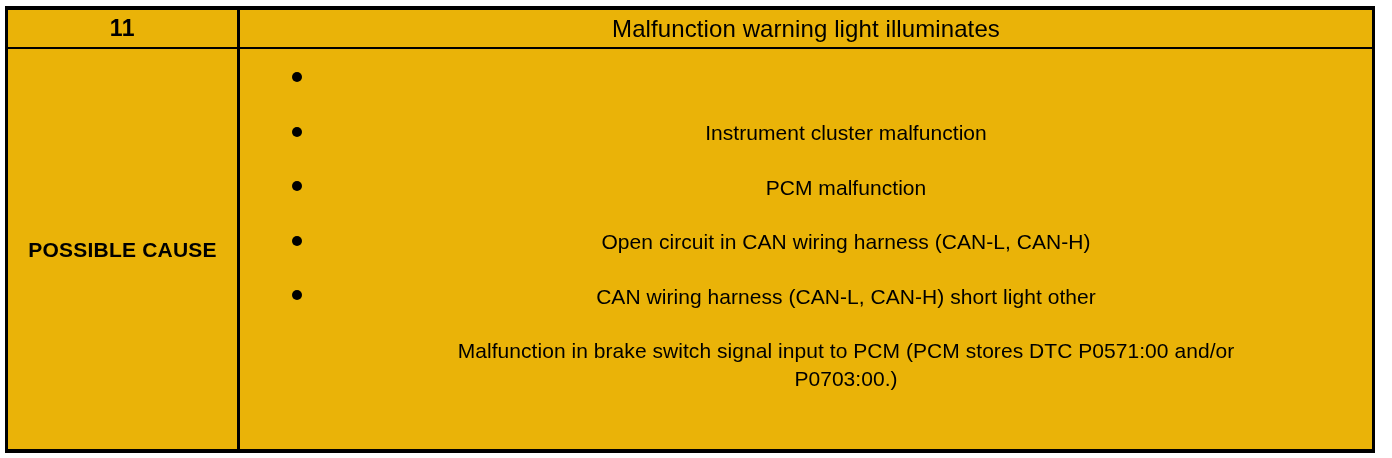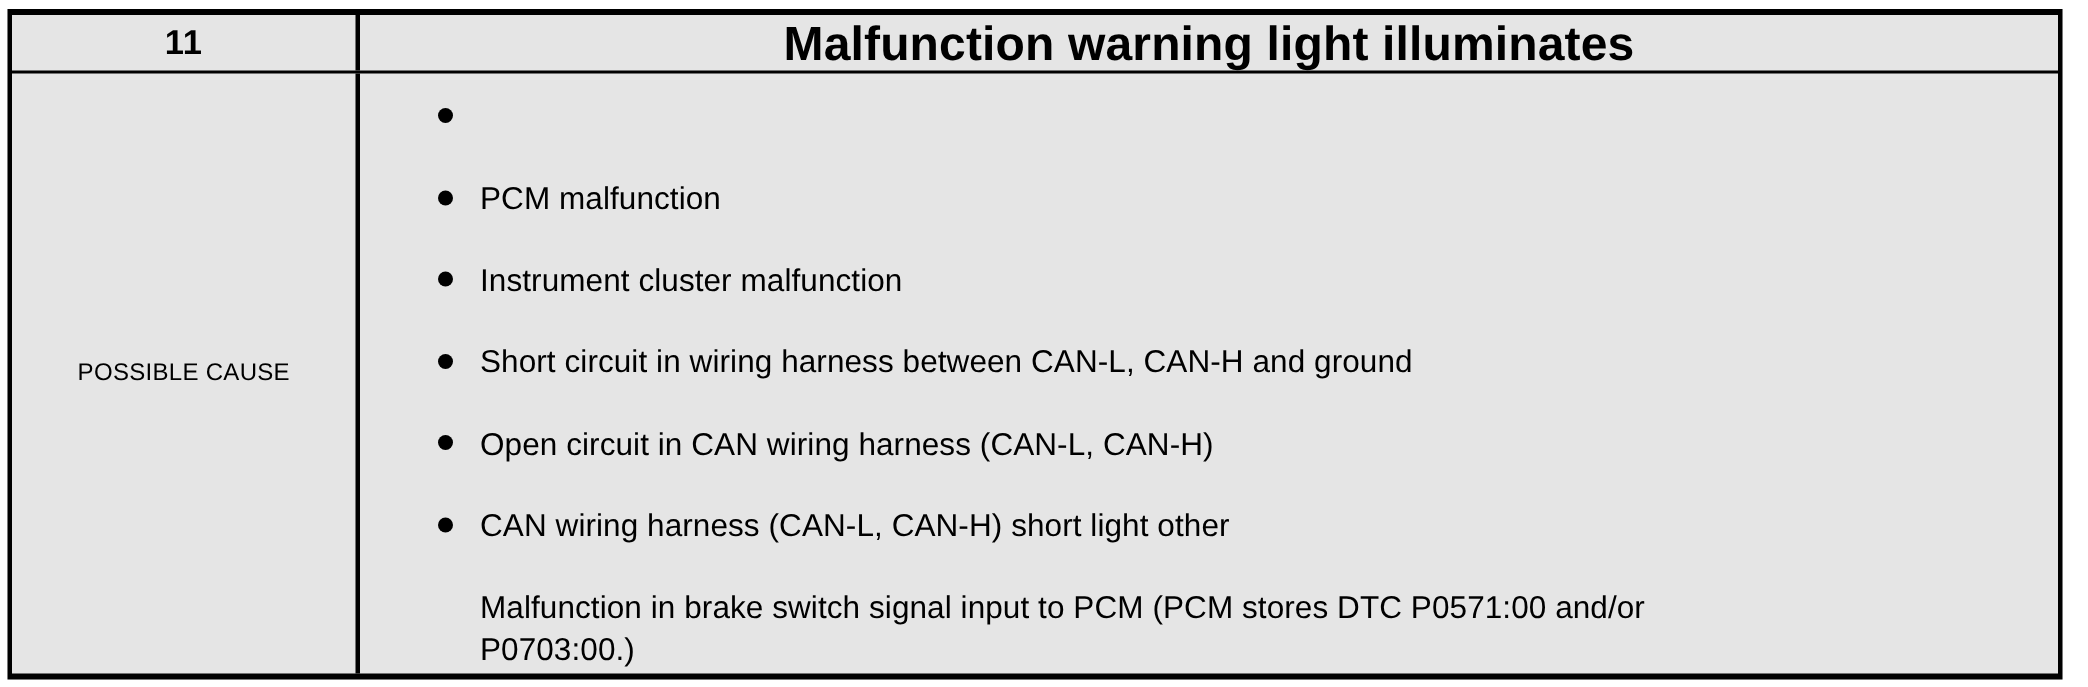--- a/index.html
+++ b/index.html
@@ -27,21 +27,22 @@
     position: absolute;
     left: 5px;
     top: 6px;
     width: 1370px;
     height: 447px;
     box-sizing: border-box;
     border-top: 4px solid #000;
     border-left: 3px solid #000;
     border-right: 3px solid #000;
     border-bottom: 4px solid #000;
-    background: #e5e5e5;
+    background: #eab308;
+    text-align: center;
   }
 
   
   .header-row {
     position: relative;
     height: 39px;
     box-sizing: border-box;
     border-bottom: 2px solid #000;
     display: flex;
   }
@@ -61,44 +62,44 @@
     line-height: 1;
   }
   .cell-title {
     flex: 1 1 auto;
     box-sizing: border-box;
     display: flex;
     align-items: center;
     justify-content: center;
   }
   .cell-title span {
-    font-size: 32px;
-    font-weight: bold;
+    font-size: 24px;
+    font-weight: normal;
     letter-spacing: 0.1px;
     line-height: 1;
   }
 
   
   .body-row {
     position: relative;
     height: 400px;
     display: flex;
   }
   .cell-label {
     width: 232px;
     flex: 0 0 232px;
     box-sizing: border-box;
     border-right: 3px solid #000;
     display: flex;
     align-items: center;
     justify-content: center;
   }
   .cell-label span {
-    font-size: 16px;
-    font-weight: normal;
+    font-size: 21px;
+    font-weight: bold;
     letter-spacing: 0.2px;
     white-space: nowrap;
     line-height: 1;
   }
 
   .cell-causes {
     flex: 1 1 auto;
     box-sizing: border-box;
     padding: 14px 0 0 50px;
   }
@@ -151,29 +152,25 @@
     </div>
 
     <div class="body-row">
       <div class="cell-label">
         <span>POSSIBLE CAUSE</span>
       </div>
       <div class="cell-causes">
         <ul class="cause-list">
           <li class="cause-item">
             <span class="bullet"></span>
-            <span class="cause-text">PCM malfunction</span>
-          </li>
-          <li class="cause-item">
-            <span class="bullet"></span>
             <span class="cause-text">Instrument cluster malfunction</span>
           </li>
           <li class="cause-item">
             <span class="bullet"></span>
-            <span class="cause-text">Short circuit in wiring harness between CAN-L, CAN-H and ground</span>
+            <span class="cause-text">PCM malfunction</span>
           </li>
           <li class="cause-item">
             <span class="bullet"></span>
             <span class="cause-text">Open circuit in CAN wiring harness (CAN-L, CAN-H)</span>
           </li>
           <li class="cause-item">
             <span class="bullet"></span>
             <span class="cause-text">CAN wiring harness (CAN-L, CAN-H) short light other</span>
           </li>
           <li class="cause-item two-line">

